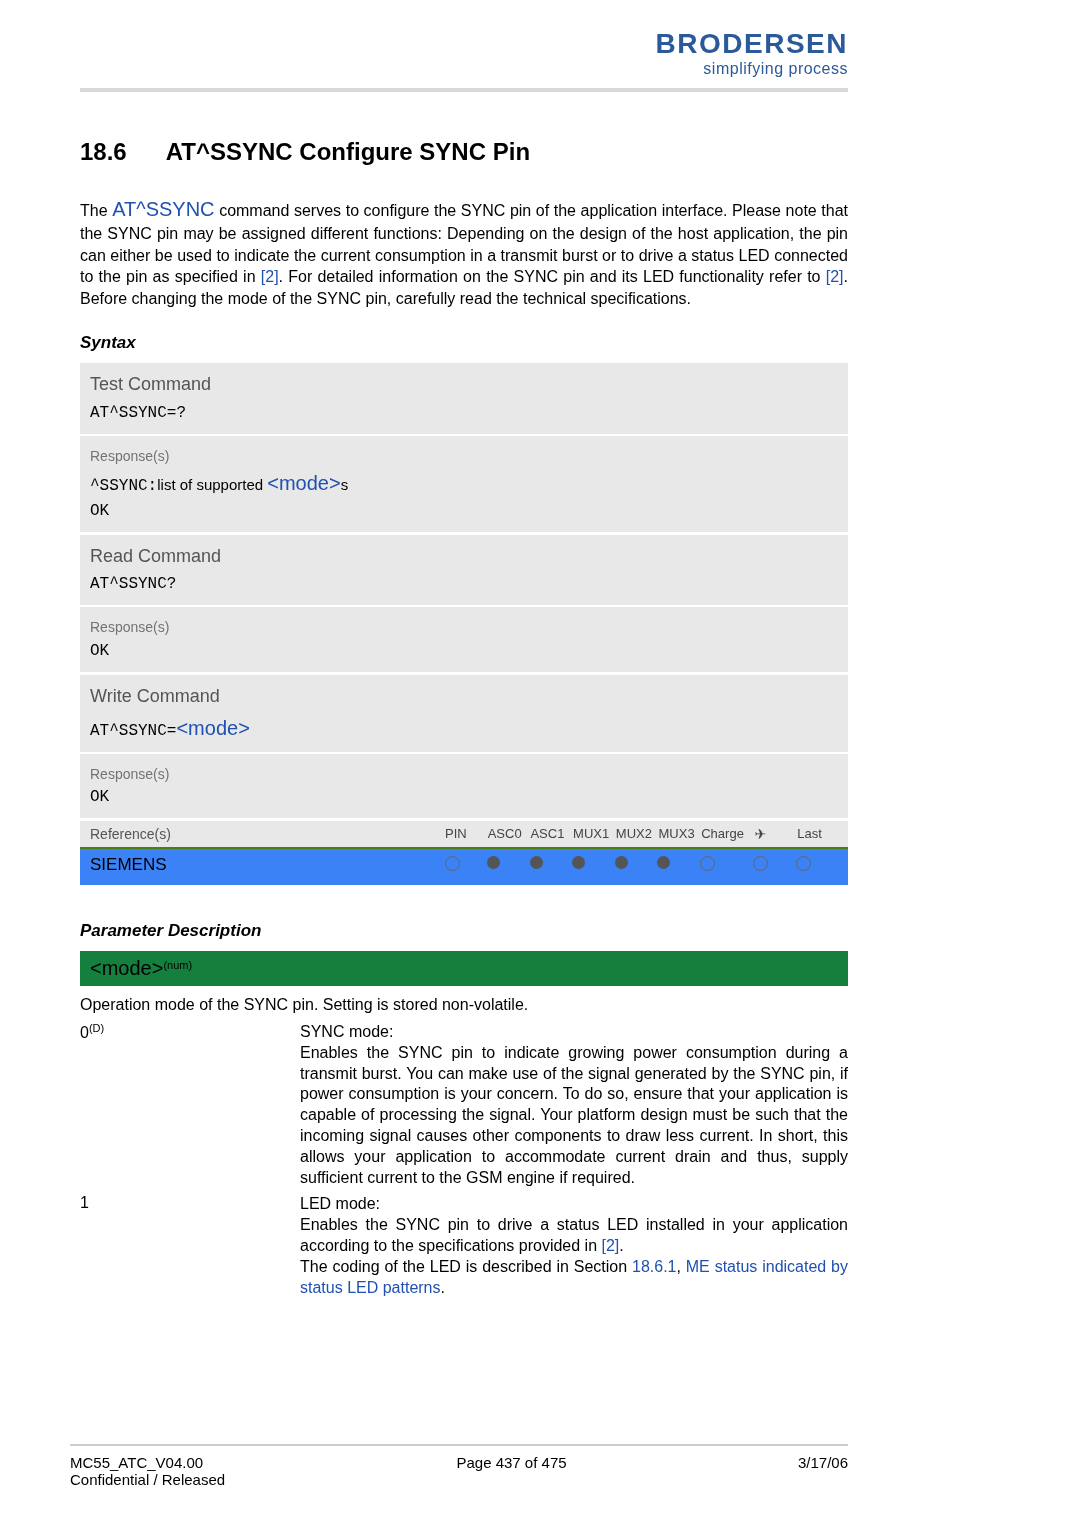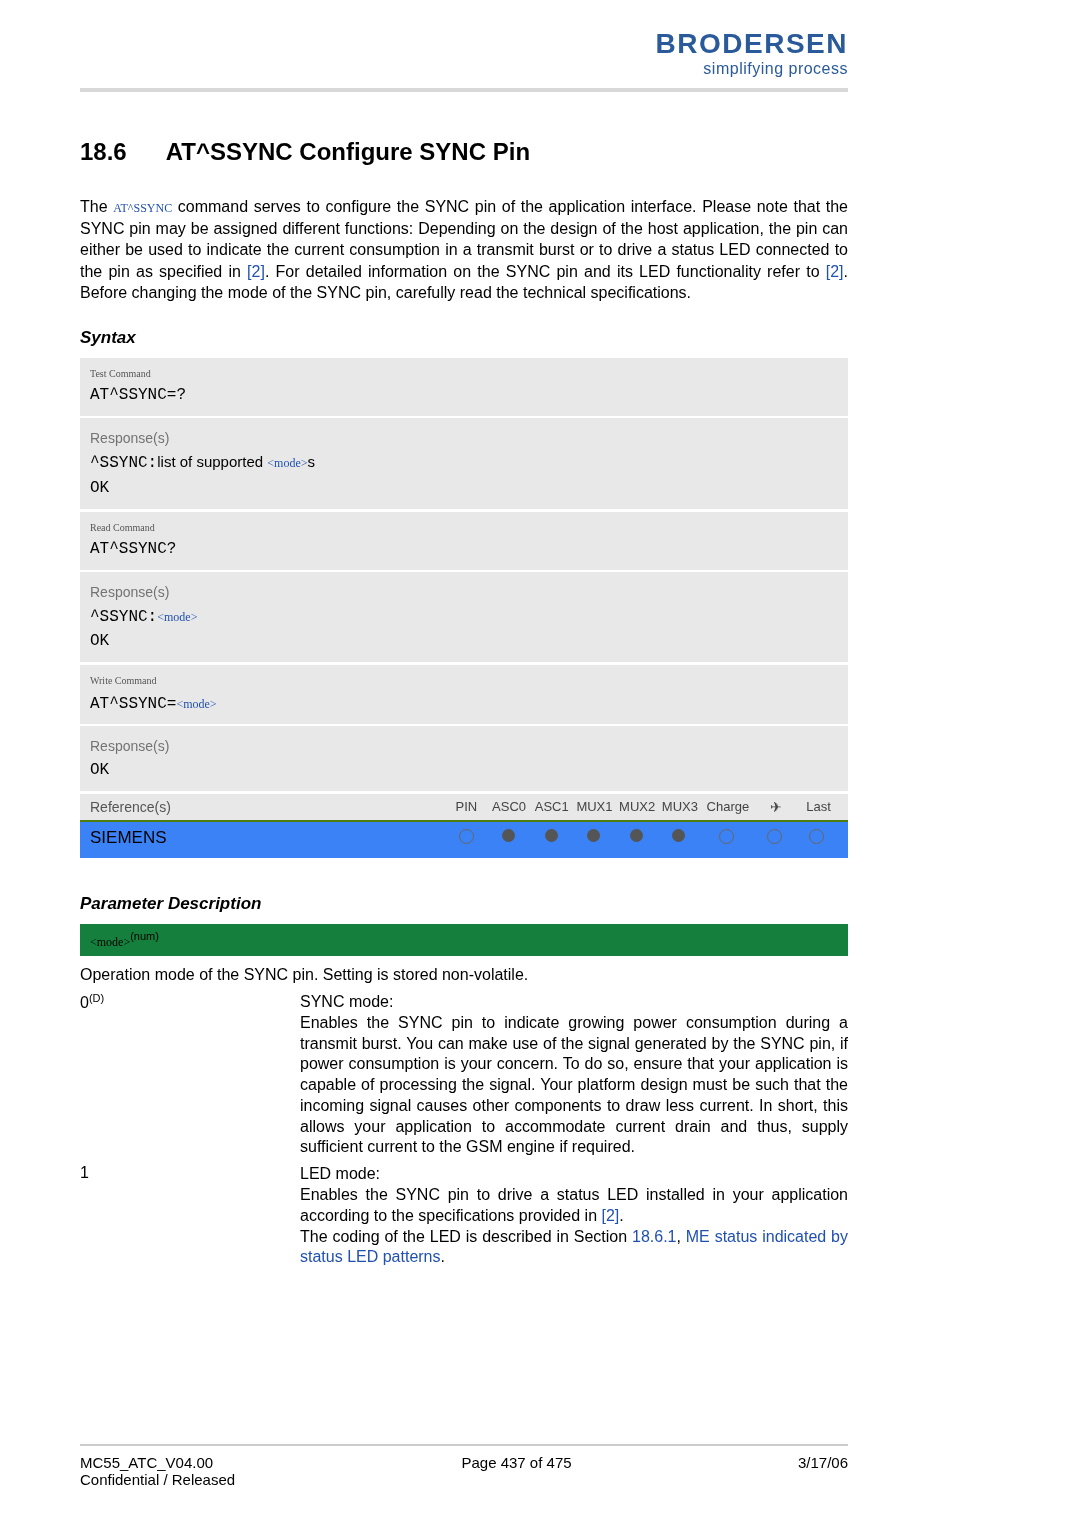--- a/index.html
+++ b/index.html
@@ -7,43 +7,43 @@
   .page { position: relative; width: 928px; height: 1528px; box-sizing: border-box; padding: 30px 80px 0 80px; }
   .header { text-align: right; margin-bottom: 8px; }
   .logo { display: inline-block; text-align: right; }
   .logo-main { font-family: Arial, sans-serif; font-weight: 900; font-size: 28px; letter-spacing: 1.5px; color: #2a5a9a; line-height: 1; }
   .logo-sub { font-family: Arial, sans-serif; font-size: 16px; color: #2a5a9a; margin-top: 2px; letter-spacing: 0.5px; }
   .hr-top { height: 4px; background: #d8d8d8; margin: 10px 0 40px 0; }
   .section-title { font-size: 24px; font-weight: bold; margin-bottom: 30px; margin-top: 46px; }
   .section-num { display: inline-block; width: 80px; }
   .body-text { font-size: 16px; line-height: 1.35; text-align: justify; margin-bottom: 24px; }
   .link { color: #2050b0; }
-  .mono { font-family: Liberation Serif, serif; font-size: 12px; }
+  .mono { font-family: Liberation Sans, sans-serif; font-size: 20px; }
   .sub-heading { font-style: italic; font-weight: bold; font-size: 17px; margin-bottom: 10px; }
   .syntax-block { background: #e8e8e8; padding: 8px 10px; font-size: 15px; line-height: 1.55; }
-  .syntax-block .label { color: #555; font-family: Liberation Serif, serif; font-size: 10px; margin-bottom: 2px; }
+  .syntax-block .label { color: #555; font-family: Liberation Sans, sans-serif; font-size: 18px; margin-bottom: 2px; }
   .syntax-block .cmd { font-family: "Courier New", Courier, monospace; font-size: 16px; color: #000; }
   .syntax-block .resp-label { color: #737373; font-family: Arial, sans-serif; font-size: 14px; margin-top: 2px; }
   .ref-row { background: #e8e8e8; padding: 5px 8px 5px 10px; font-size: 15px; display: flex; align-items: center; }
   .ref-left { width: 355px; color: #555; font-size: 14px; }
   .ref-cols { display: flex; flex: 1; }
-  .ref-col { flex: 1; text-align: center; font-size: 13px; color: #444; }
+  .ref-col { flex: 1; font-size: 13px; color: #444; }
   .ref-col.wide { flex: 1.25; }
   .ref-row2 { background: #3b82f6; padding: 6px 10px 10px 10px; font-size: 16px; display: flex; align-items: center; border-top: 2px solid #4d7c0f;}
   .ref-left2 { width: 355px; font-size: 17px; }
   .dot { display: inline-block; width: 13px; height: 13px; border-radius: 50%; }
   .dot.open { border: 1.5px solid #666; background: transparent; }
   .dot.solid { background: #555; }
   .param-block { background: #15803d; padding: 6px 10px; font-size: 15px; margin-bottom: 10px; }
   .param-row { display: flex; margin-bottom: 6px; }
   .param-val { width: 220px; font-size: 16px; }
   .param-desc { flex: 1; font-size: 16px; line-height: 1.3; text-align: justify; }
   sup { font-size: 11px; }
   .gear { display:inline-block; font-size:14px; color:#444; }
-  .footer { position: absolute; left: 80px; right: 80px; bottom: 40px; }
+  .footer { position: absolute; left: 70px; right: 80px; bottom: 40px; }
   .footer-hr { height: 2px; background: #ccc; margin-bottom: 8px; }
   .footer-row { display: flex; justify-content: space-between; font-size: 15px; }
 </style>
 </head>
 <body>
 
 <div class="page">
   <div class="header">
     <div class="logo">
       <div class="logo-main">BRODERSEN</div>
@@ -76,23 +76,20 @@
   </div>
 
   <div style="height:3px;"></div>
 
   <div class="syntax-block">
     <div class="label">Read Command</div>
     <div class="cmd">AT^SSYNC?</div>
   </div>
   <div class="syntax-block" style="border-top:2px solid #fff;">
     <div class="resp-label">Response(s)</div>
-    <div>
-      <span class="cmd">^SSYNC:</span><span class="mono link">&lt;mode&gt;</span>
-    </div>
     <div class="cmd">OK</div>
   </div>
 
   <div style="height:3px;"></div>
 
   <div class="syntax-block">
     <div class="label">Write Command</div>
     <div>
       <span class="cmd">AT^SSYNC=</span><span class="mono link">&lt;mode&gt;</span>
     </div>

